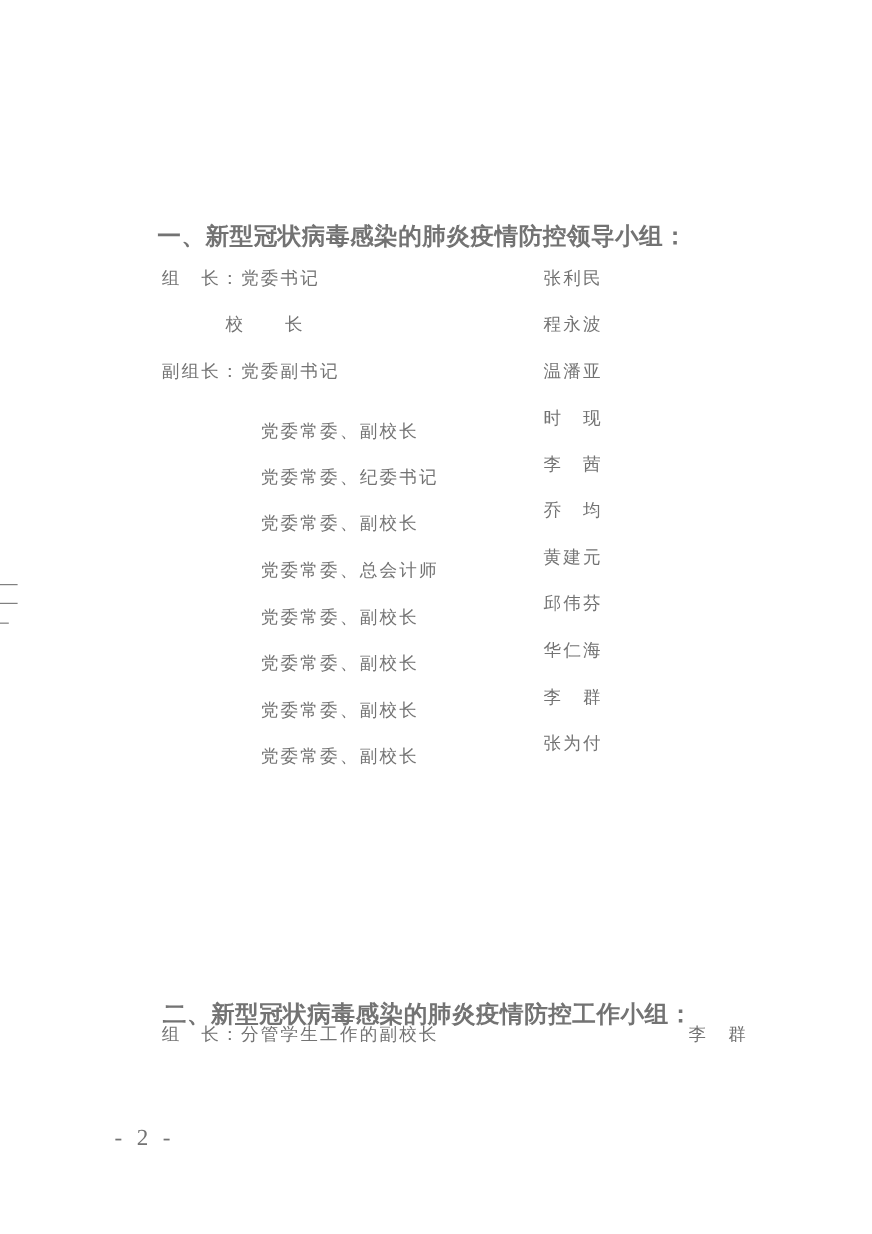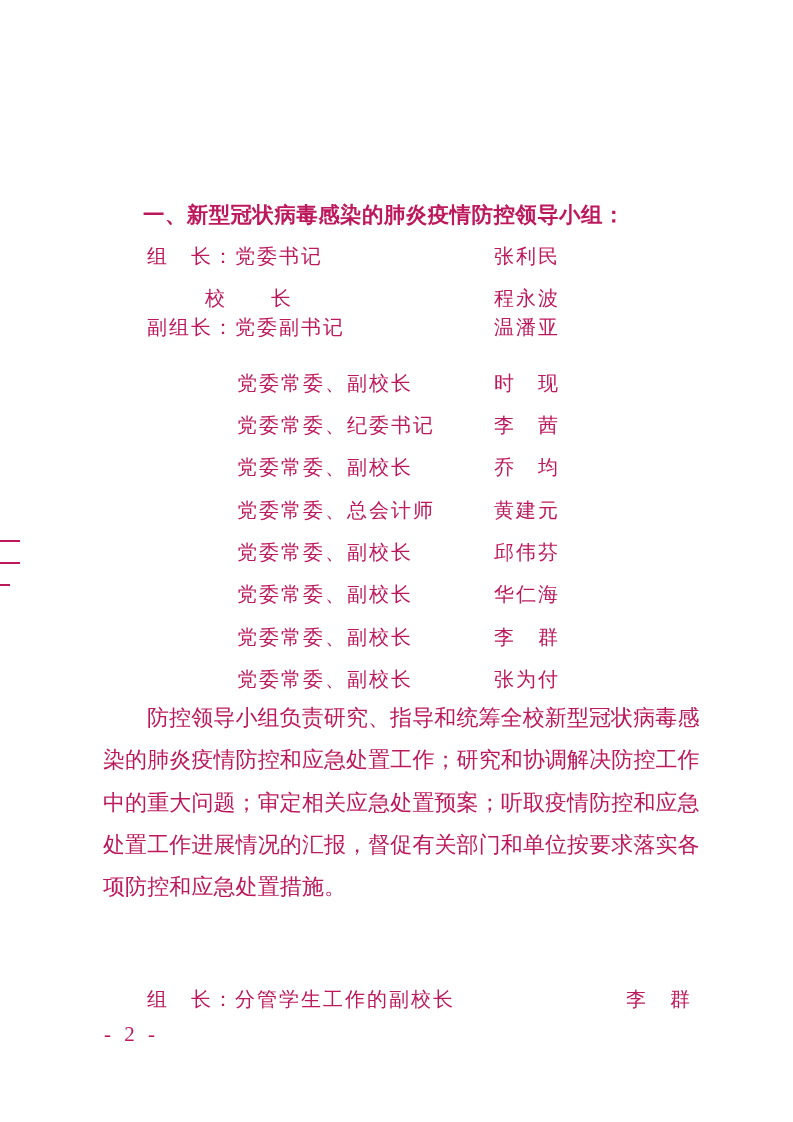--- a/index.html
+++ b/index.html
@@ -1,56 +1,56 @@
 <!DOCTYPE html>
 <html><head>
 <meta charset="utf-8">
 <style>
   html, body { margin: 0; padding: 0; background: #ffffff; }
   .page {
     position: relative;
     width: 793px;
     height: 1122px;
     background: #ffffff;
-    color: #be185d;
+    color: #737373;
     font-family: "Liberation Serif", serif;
     overflow: hidden;
   }
   .heading {
     position: absolute;
     font-family: "Liberation Sans", sans-serif;
     font-weight: bold;
     font-size: 21.5px;
     letter-spacing: 0.4px;
     line-height: 1;
     white-space: pre;
   }
   .row {
     position: absolute;
-    font-size: 20px;
+    font-size: 16px;
     line-height: 1.1;
     white-space: pre;
   }
   .row .label {
     position: absolute;
     top: 0;
     letter-spacing: 2px;
     white-space: pre;
   }
   .row .name {
     position: absolute;
     top: 0;
     letter-spacing: 2px;
     white-space: pre;
     margin-left: 28px;
   }
   
   .lab-a { left: 147px; }   
   .lab-b { left: 205px; }   
-  .lab-c { left: 237px; }   
+  .lab-c { left: 237px; margin-top: 12px; }   
   .name-1 { left: 466px; }  
   .name-2 { left: 598px; }  
   .paragraph {
     position: absolute;
     left: 103px;
     top: 697px;
     width: 600px;
   }
   .paragraph .pline {
     height: 42.3px;
@@ -78,21 +78,21 @@
   <div class="heading" style="left:143px; top:205px;">一、新型冠状病毒感染的肺炎疫情防控领导小组：</div>
 
   <div class="row" style="top:245px;">
     <span class="label lab-a">组　长：党委书记</span>
     <span class="name name-1">张利民</span>
   </div>
   <div class="row" style="top:287px;">
     <span class="label lab-b">校　　长</span>
     <span class="name name-1">程永波</span>
   </div>
-  <div class="row" style="top:316px;">
+  <div class="row" style="top:330px;">
     <span class="label lab-a">副组长：党委副书记</span>
     <span class="name name-1">温潘亚</span>
   </div>
   <div class="row" style="top:372px;">
     <span class="label lab-c">党委常委、副校长</span>
     <span class="name name-1">时　现</span>
   </div>
   <div class="row" style="top:414px;text-align:right;">
     <span class="label lab-c">党委常委、纪委书记</span>
     <span class="name name-1">李　茜</span>
@@ -115,29 +115,23 @@
   </div>
   <div class="row" style="top:626px;">
     <span class="label lab-c">党委常委、副校长</span>
     <span class="name name-1">李　群</span>
   </div>
   <div class="row" style="top:668px;">
     <span class="label lab-c">党委常委、副校长</span>
     <span class="name name-1">张为付</span>
   </div>
 
-  <div class="paragraph">
-    <div class="pline indent">防控领导小组负责研究、指导和统筹全校新型冠状病毒感</div>
-    <div class="pline">染的肺炎疫情防控和应急处置工作；研究和协调解决防控工作</div>
-    <div class="pline">中的重大问题；审定相关应急处置预案；听取疫情防控和应急</div>
-    <div class="pline">处置工作进展情况的汇报，督促有关部门和单位按要求落实各</div>
-    <div class="pline">项防控和应急处置措施。</div>
-  </div>
 
+  <div class="heading" style="left:148px; top:912px;">二、新型冠状病毒感染的肺炎疫情防控工作小组：</div>
 
-  <div class="row" style="top:988px;">
+  <div class="row" style="top:932px;">
     <span class="label lab-a">组　长：分管学生工作的副校长</span>
     <span class="name name-2">李　群</span>
   </div>
 
   <div class="page-number">- 2 -</div>
 
 </div>
 
 </body></html>

